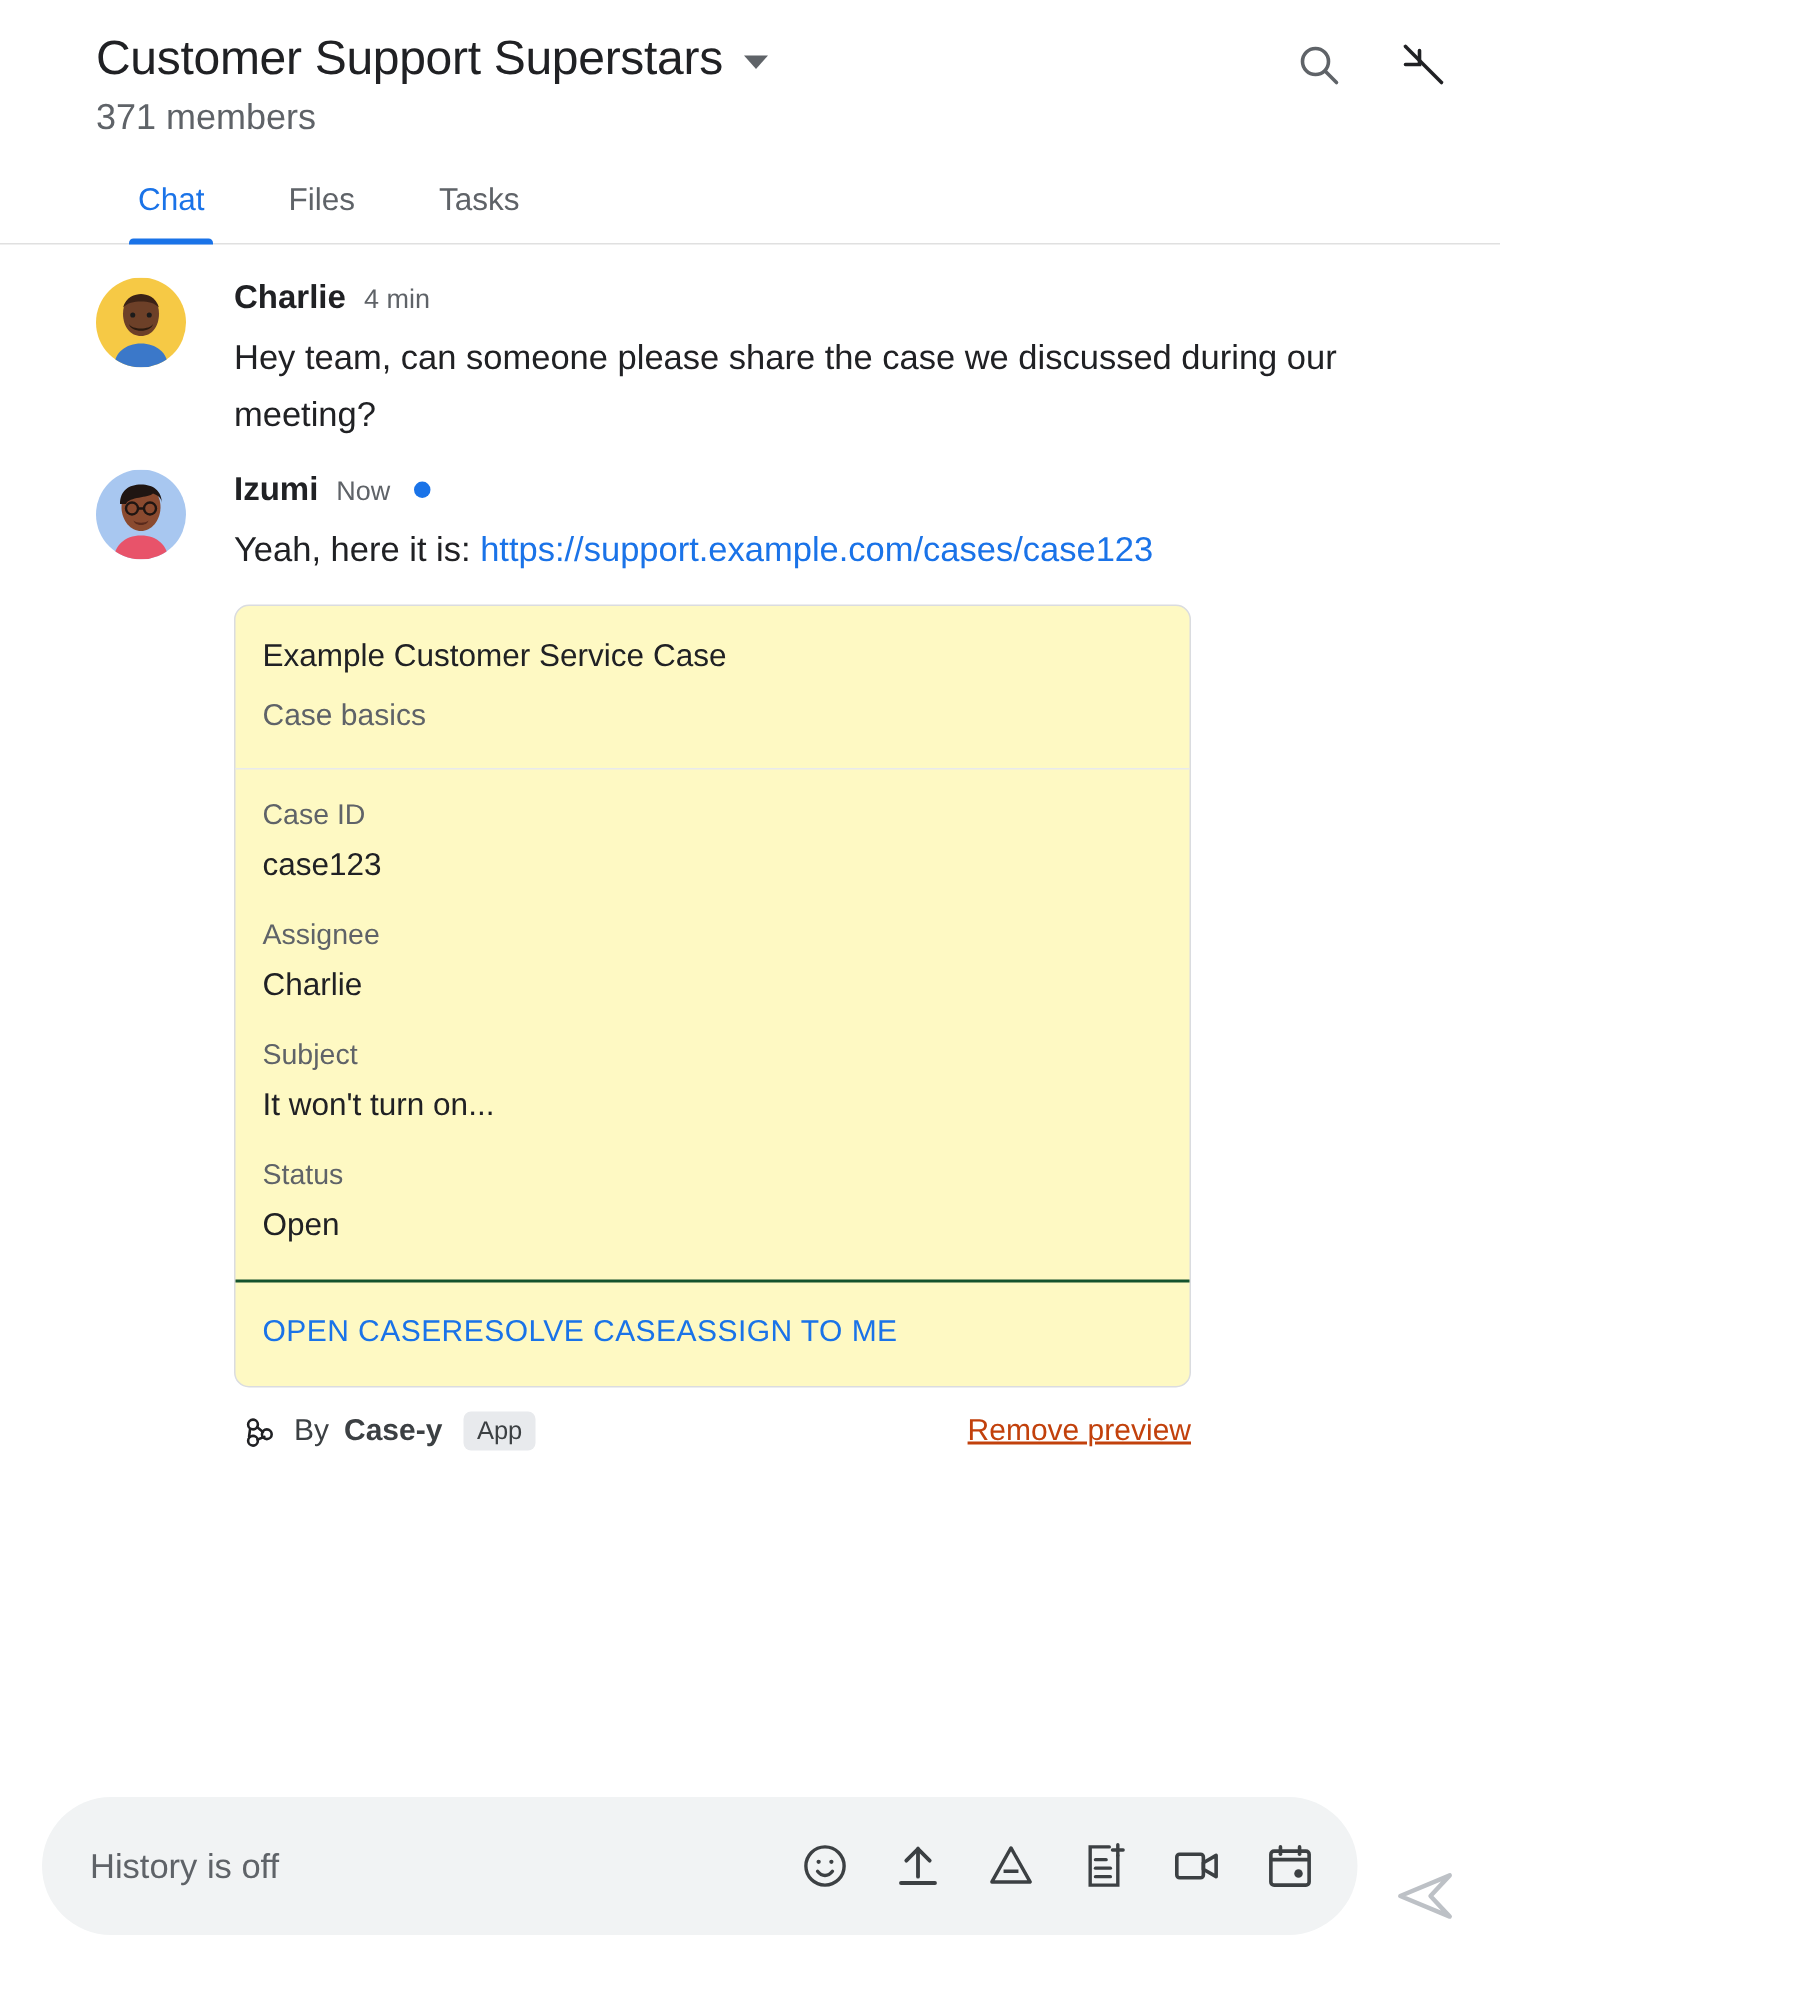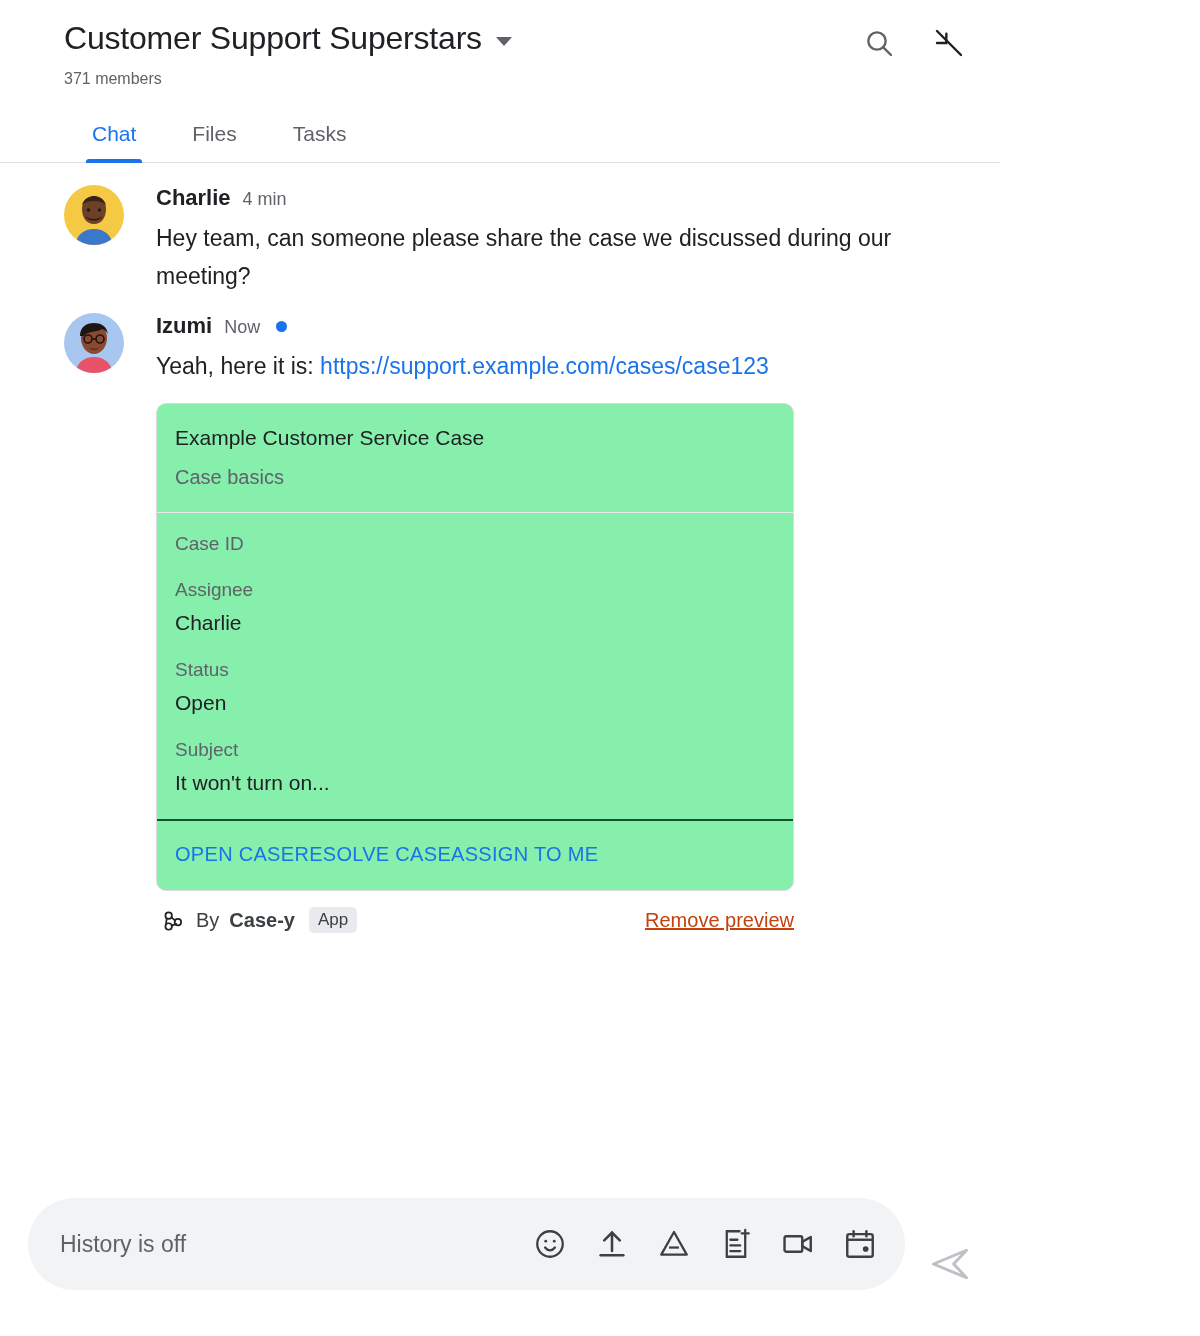--- a/index.html
+++ b/index.html
@@ -42,21 +42,21 @@
   }
   .caret-down {
     width: 0; height: 0;
     border-left: 8px solid transparent;
     border-right: 8px solid transparent;
     border-top: 9px solid #5f6368;
     margin-top: 6px;
     cursor: pointer;
   }
   .members {
-    font-size: 16px;
+    font-size: 24px;
     color: #5f6368;
     margin-top: 8px;
     line-height: 26px;
   }
 
   .header-actions {
     position: absolute;
     top: 26px;
     right: 34px;
     display: flex;
@@ -162,21 +162,21 @@
     text-decoration: none;
     cursor: pointer;
   }
 
   
   .card {
     margin-top: 18px;
     width: 638px;
     border: 1px solid #dadce0;
     border-radius: 10px;
-    background: #86efac;
+    background: #fef9c3;
   }
   .card-head {
     padding: 20px 18px 22px 18px;
     border-bottom: 1px solid #e8eaed;
   }
   .card-title {
     font-size: 21px;
     color: #202124;
     line-height: 28px;
   }
@@ -370,32 +370,33 @@
         </div>
 
         <div class="card">
           <div class="card-head">
             <div class="card-title">Example Customer Service Case</div>
             <div class="card-sub">Case basics</div>
           </div>
           <div class="card-fields">
             <div class="field">
               <div class="field-label">Case ID</div>
+              <div class="field-value">case123</div>
             </div>
             <div class="field">
               <div class="field-label">Assignee</div>
               <div class="field-value">Charlie</div>
             </div>
             <div class="field">
+              <div class="field-label">Subject</div>
+              <div class="field-value">It won't turn on...</div>
+            </div>
+            <div class="field">
               <div class="field-label">Status</div>
               <div class="field-value">Open</div>
-            </div>
-            <div class="field">
-              <div class="field-label">Subject</div>
-              <div class="field-value">It won't turn on...</div>
             </div>
           </div>
           <div class="card-actions">
             <div class="card-action">OPEN CASE</div>
             <div class="card-action">RESOLVE CASE</div>
             <div class="card-action">ASSIGN TO ME</div>
           </div>
         </div>
 
         <div class="card-footer">

